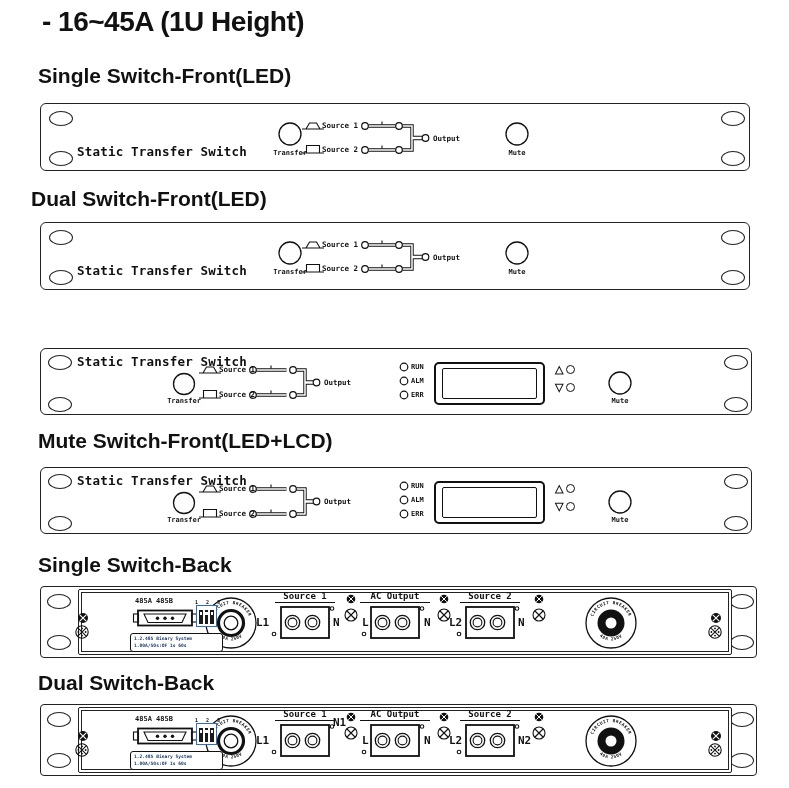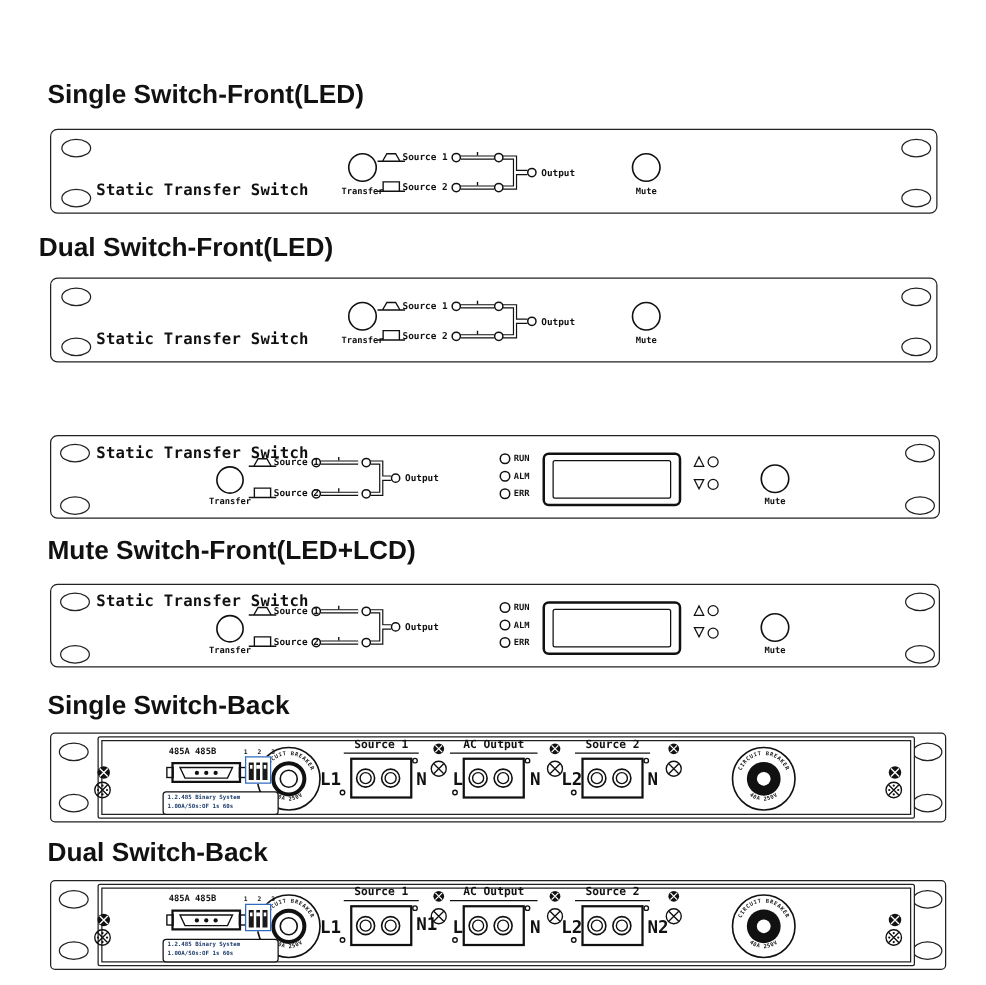--- a/index.html
+++ b/index.html
@@ -22,37 +22,38 @@
   .dblk{fill:none;stroke:#111;stroke-width:3.4}
   .dwht{fill:none;stroke:#fff;stroke-width:1.5}
   .nc{fill:#fff;stroke:#111;stroke-width:1.2}
   .lcd-out{position:absolute;border:2.4px solid #111;border-radius:5px;background:#fff}
   .lcd-in{position:absolute;left:6px;top:4px;right:6px;bottom:4px;border:1.3px solid #111;border-radius:2px}
   .udrow{position:absolute;display:flex;align-items:center;gap:3px;font-size:11px;font-weight:bold;line-height:11px}
   .oc{width:7px;height:7px;border:1.3px solid #111;border-radius:50%;display:inline-block}
   .innerp{position:absolute;border:1.3px solid #222;outline:1px solid #222;outline-offset:-4px;background:#fff;border-radius:2px}
   .gtitle{position:absolute;font-family:"DejaVu Sans Mono",monospace;font-weight:bold;font-size:9px;
           text-align:center;border-bottom:1.2px solid #111;padding-bottom:1px;white-space:nowrap}
-  .plabel{position:absolute;font-family:"DejaVu Sans Mono",monospace;font-weight:bold;font-size:14px;white-space:nowrap}
+  .plabel{position:absolute;font-family:"DejaVu Sans Mono",monospace;font-weight:bold;font-size:11px;white-space:nowrap}
   .commlbl{font-size:7px}
   .diplbl{font-size:5px;letter-spacing:2.5px}
   .dip{position:absolute;width:21px;height:22px;border:1.6px solid #2f6bbf;box-sizing:border-box;
        display:flex;justify-content:space-around;align-items:flex-end;padding:2px 1.5px;background:#fff}
   .dip i{width:3.6px;height:14px;background:#1a1a1a;position:relative;display:block}
   .dip i::after{content:"";position:absolute;left:0.5px;top:1.5px;width:2.5px;height:3.5px;background:#fff}
   .infobox{position:absolute;border:1.3px solid #111;border-radius:3px;background:#fff;
            font-family:"DejaVu Sans Mono",monospace;font-weight:bold;font-size:4.6px;
            color:#1a3a6b;line-height:6.5px;padding:2px 3px;white-space:nowrap;box-sizing:border-box}
   .arc-txt{font-family:"DejaVu Sans Mono",monospace;font-weight:bold;font-size:4.3px;letter-spacing:0.5px;fill:#111}
 </style>
 </head>
 <body>
 
 <div id="wrap">
 
+  <div class="page-title">- 16~45A (1U Height)</div>
 
   <div class="sec-h" style="left:38px;top:64px">Single Switch-Front(LED)</div>
   <div class="sec-h" style="left:31px;top:187px">Dual Switch-Front(LED)</div>
   <div class="sec-h" style="left:38px;top:429px">Mute Switch-Front(LED+LCD)</div>
   <div class="sec-h" style="left:38px;top:553px">Single Switch-Back</div>
   <div class="sec-h" style="left:38px;top:671px">Dual Switch-Back</div>
 
   <div class="panel" style="left:40px;top:103px;width:710px;height:68px">
     <div class="hole" style="left:8px;top:7px"></div>
     <div class="hole" style="left:8px;top:47px"></div>
@@ -421,20 +422,20 @@
         <i></i>
       </div>
     <div class="infobox" style="left:89px;top:46px;width:93px;height:19px">
       <div>1.2.485 Binary System</div>
       <div>1.00A/50s:OF 1s 60s</div>
     </div>
     <span class="gtitle" style="left:234px;top:4px;width:60px">Source 1</span>
     <span class="gtitle" style="left:319px;top:4px;width:70px">AC Output</span>
     <span class="gtitle" style="left:419px;top:4px;width:60px">Source 2</span>
     <span class="plabel" style="left:215px;top:29px">L1</span>
-    <span class="plabel" style="left:292px;top:27px">N1</span>
+    <span class="plabel" style="left:292px;top:11px">N1</span>
     <span class="plabel" style="left:321px;top:29px">L</span>
     <span class="plabel" style="left:383px;top:29px">N</span>
     <span class="plabel" style="left:408px;top:29px">L2</span>
     <span class="plabel" style="left:477px;top:29px">N2</span>
   </div>
 
 </div>
 
 </body></html>

